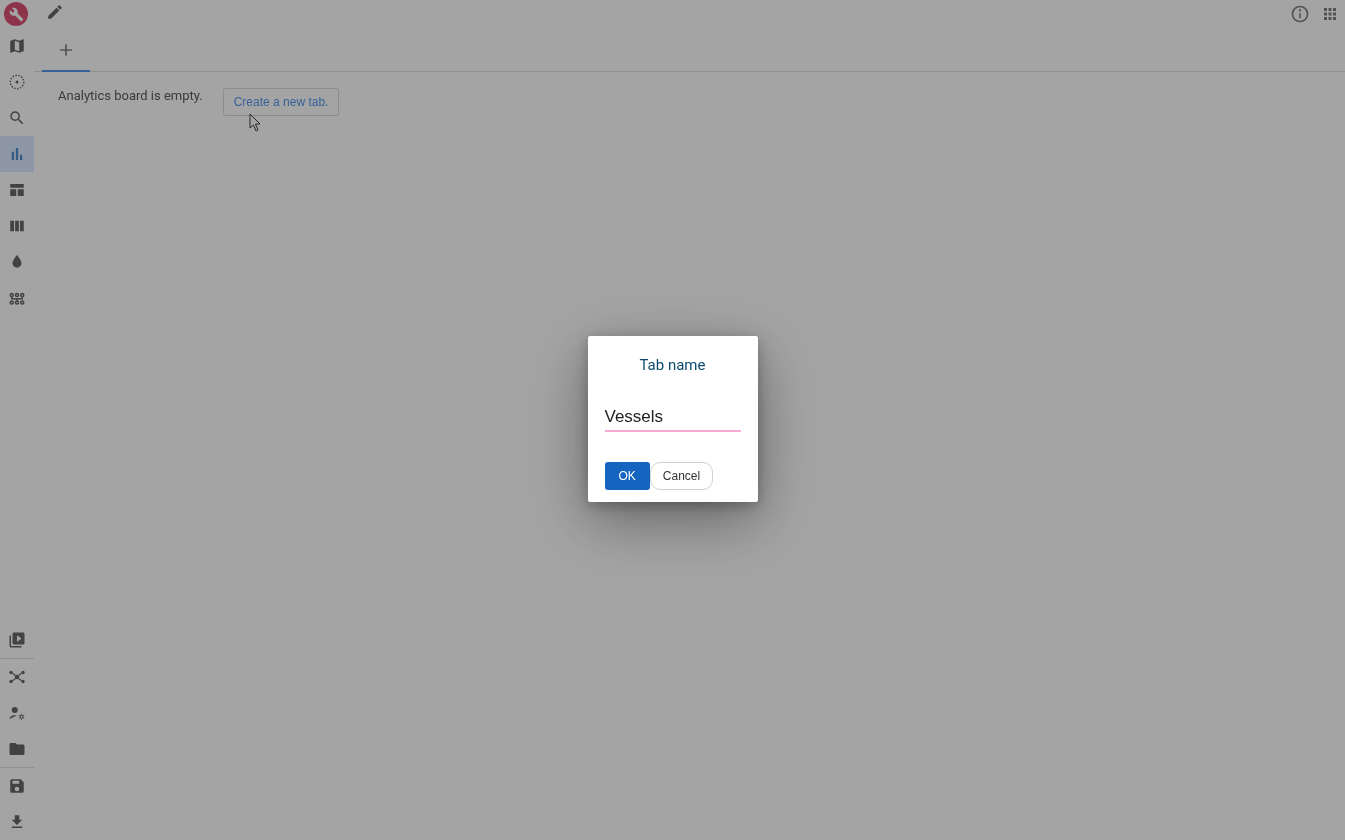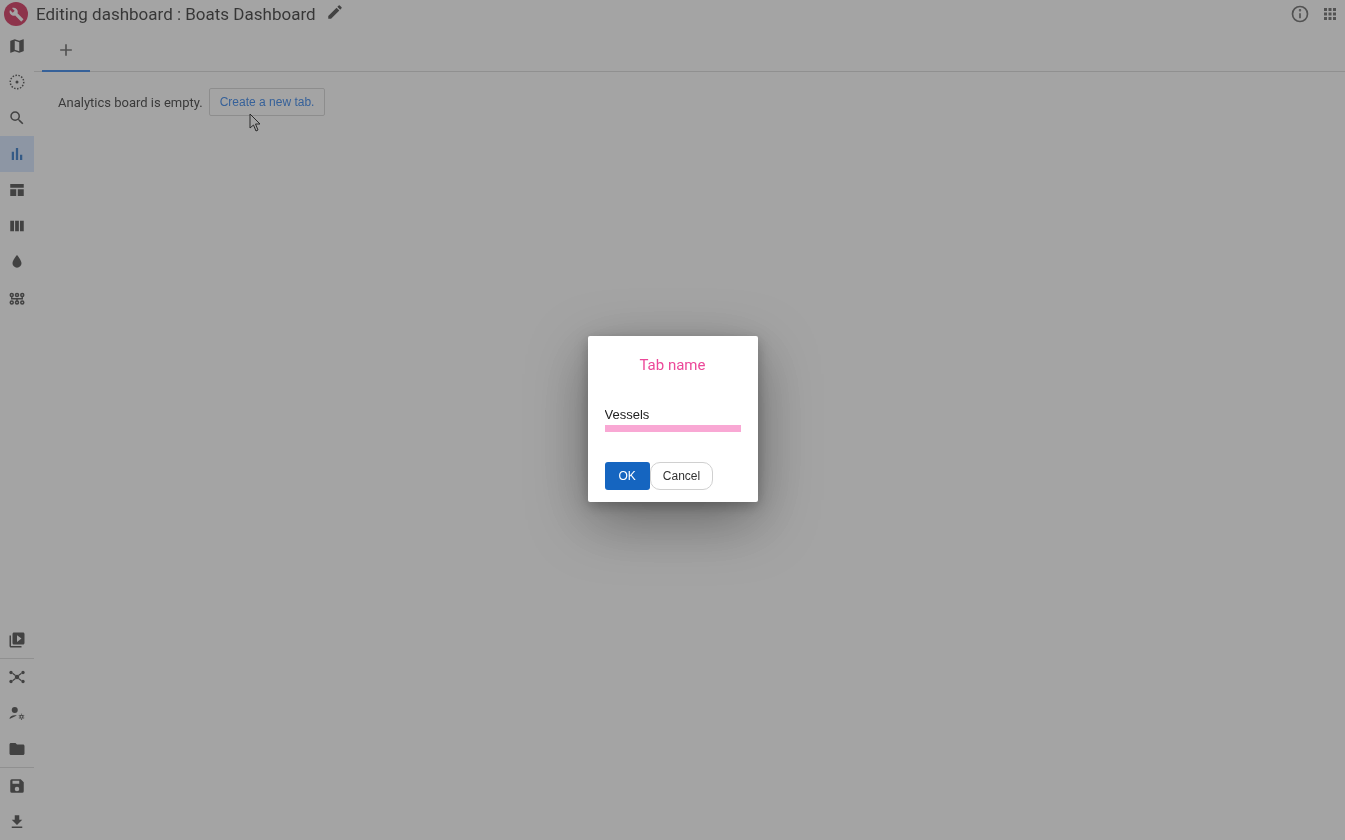--- a/index.html
+++ b/index.html
@@ -91,25 +91,25 @@
     width: 48px; height: 42px;
     display: flex; align-items: center; justify-content: center;
     cursor: pointer;
     border-bottom: 2px solid #1a73e8;
     color: #555;
     position: relative;
     top: 1px;
   }
   .empty-row {
     display: flex;
-    align-items: center;
+    align-items: flex-start;
     padding: 16px 0 0 24px;
     font-size: 13px;
     color: #222;
-    gap: 6px;
+    gap: 20px;
   }
   .create-tab-btn {
     border: 1px solid #d0d0d0;
     background: #fff;
     color: #1a73e8;
     font-size: 12px;
     padding: 6px 10px;
     border-radius: 2px;
     cursor: pointer;
   }
@@ -128,28 +128,28 @@
     background: #fff;
     border-radius: 2px;
     box-shadow: 0 18px 60px rgba(0,0,0,0.38), 0 4px 14px rgba(0,0,0,0.25);
     padding: 20px 17px 12px 17px;
     position: relative;
     top: -1px;
   }
   .dialog-title {
     text-align: center;
     font-size: 15px;
-    color: #ec4899;
+    color: #0c4a6e;
     margin-bottom: 30px;
   }
   .dialog-input {
     width: 100%;
     border: none;
-    border-bottom: 7px solid #f9a8d4;
-    font-size: 13px;
+    border-bottom: 2px solid #f9a8d4;
+    font-size: 17px;
     padding: 3px 0;
     outline: none;
     margin-bottom: 30px;
     color: #222;
     background: transparent;
   }
   .dialog-actions {
     display: flex;
   }
   .btn-ok {
@@ -181,21 +181,20 @@
 </style>
 </head>
 <body>
 
 <div class="app-header">
   <div class="logo">
     <svg width="15" height="15" viewBox="0 0 24 24">
         <path d="M22.7 19l-9.1-9.1c.9-2.3.4-5-1.5-6.9-2-2-5-2.4-7.4-1.3L9 6 6 9 1.6 4.7C.4 7.1.9 10.1 2.9 12.1c1.9 1.9 4.6 2.4 6.9 1.5l9.1 9.1c.4.4 1 .4 1.4 0l2.3-2.3c.5-.4.5-1.1.1-1.4z"></path>
       </svg>
   </div>
-  <div class="header-title">Editing dashboard : Boats Dashboard</div>
   <div class="edit-icon">
     <svg width="18" height="18" viewBox="0 0 24 24" fill="#333">
         <path d="M3 17.25V21h3.75L17.81 9.94l-3.75-3.75L3 17.25zM20.71 7.04a1 1 0 000-1.41l-2.34-2.34a1 1 0 00-1.41 0l-1.83 1.83 3.75 3.75 1.83-1.83z"></path>
       </svg>
   </div>
   <div class="header-spacer"></div>
   <div class="header-right-icon">
     <svg width="20" height="20" viewBox="0 0 24 24" fill="none" stroke="#555" stroke-width="2">
         <circle cx="12" cy="12" r="9"></circle>
         <line x1="12" y1="11" x2="12" y2="17"></line>

